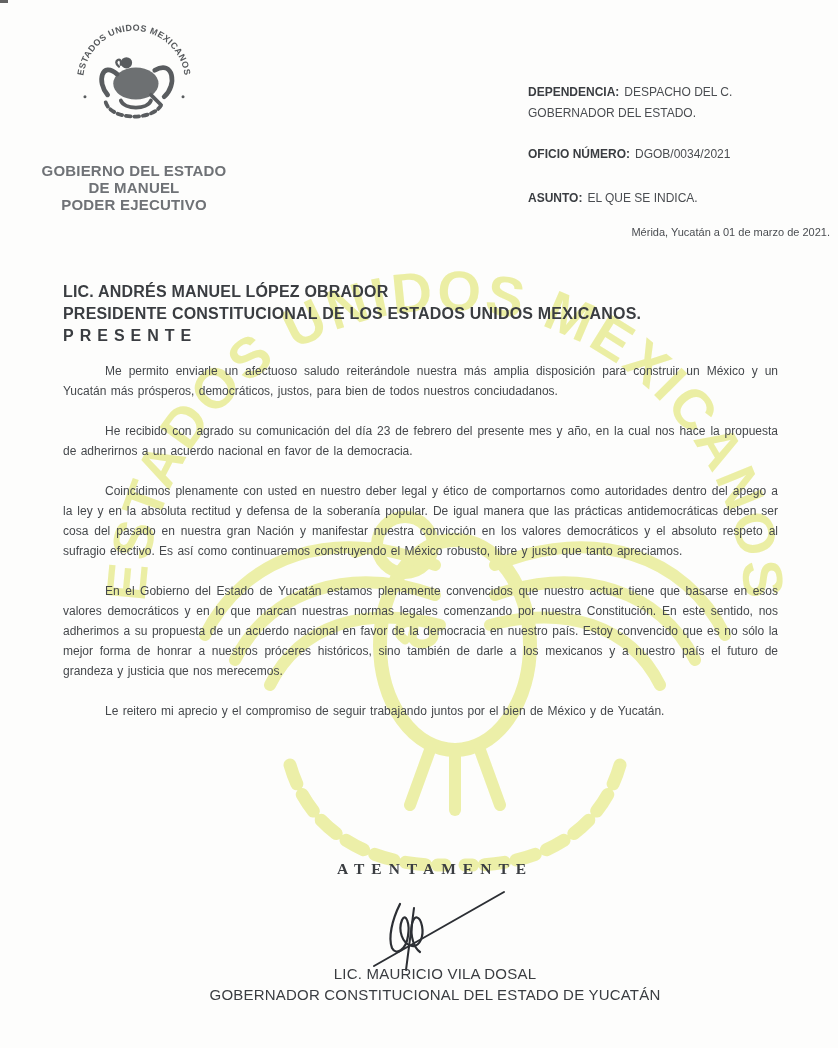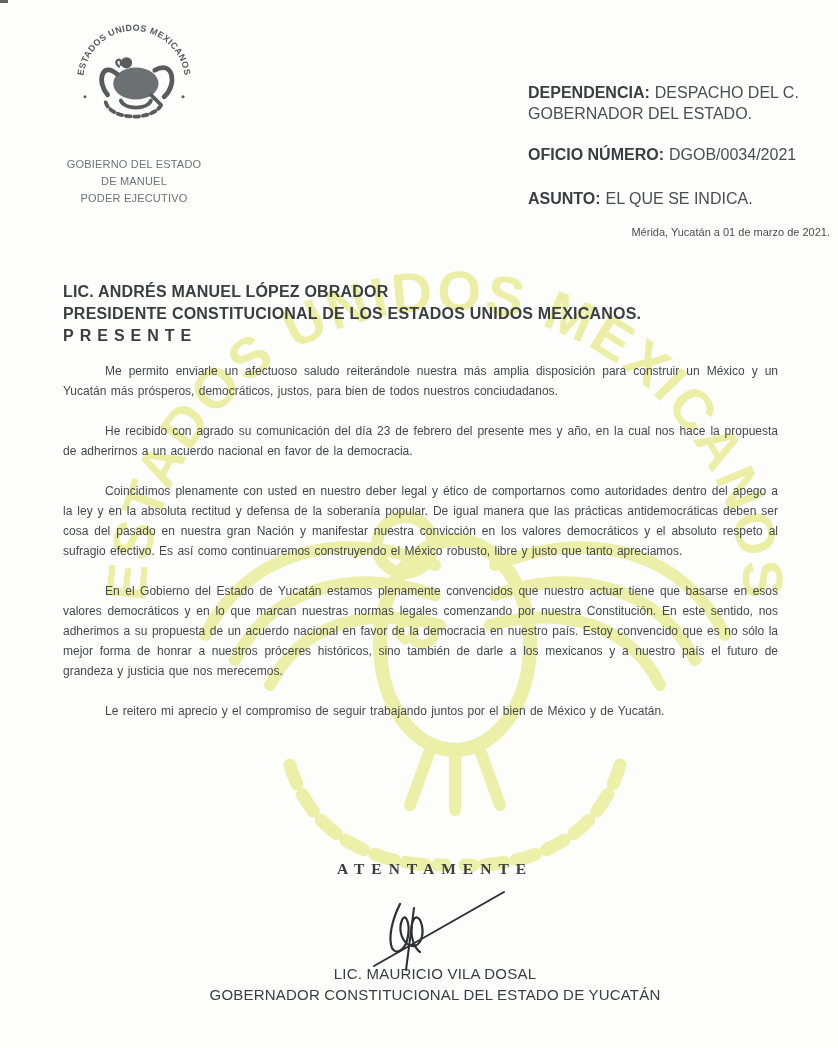--- a/index.html
+++ b/index.html
@@ -12,24 +12,24 @@
     color:#45484c;
   }
   .corner-mark{position:absolute;left:0;top:0;width:8px;height:3px;background:#3c3c3c;opacity:.8;}
 
   
   .watermark{position:absolute;left:75px;top:245px;width:740px;height:690px;pointer-events:none;}
 
   
   .letterhead{position:absolute;left:34px;top:10px;width:200px;text-align:center;}
   .seal{display:block;margin:0 auto;width:132px;height:132px;}
-  .org{margin-top:14px;font-size:11px;line-height:17px;font-weight:400;color:#6f7276;letter-spacing:.2px;}
+  .org{margin-top:20px;font-size:15px;line-height:17px;font-weight:700;color:#6f7276;letter-spacing:.2px;}
 
   
-  .ref{position:absolute;left:528px;width:292px;font-size:16px;line-height:21px;color:#4a4d51;margin:0;}
+  .ref{position:absolute;left:528px;width:292px;font-size:12px;line-height:21px;color:#4a4d51;margin:0;}
   .ref .lbl{font-weight:700;color:#3a3d41;margin-right:5px;}
   .ref-dependencia{top:82px;}
   .ref-oficio{top:144px;}
   .ref-asunto{top:188px;}
   .dateline{position:absolute;left:420px;top:226px;width:410px;text-align:right;font-size:11px;color:#4a4d51;}
 
   
   .recipient{position:absolute;left:63px;top:281px;width:720px;font-weight:700;color:#3a3d41;font-size:16px;line-height:22px;letter-spacing:.2px;}
   .recipient .presente{letter-spacing:6px;}
 

